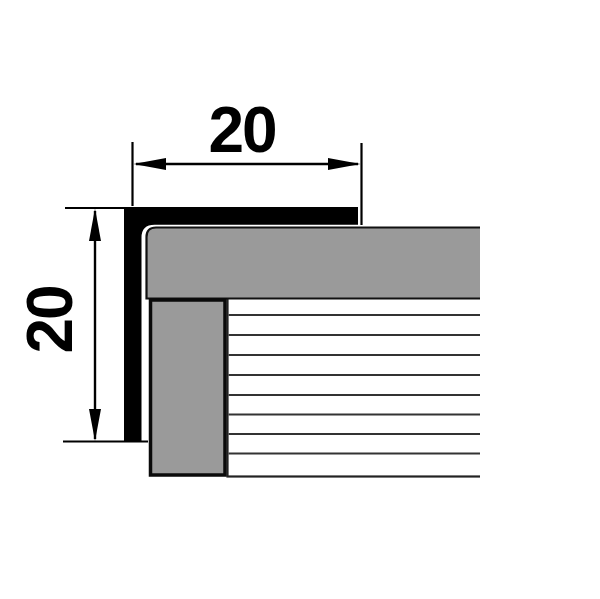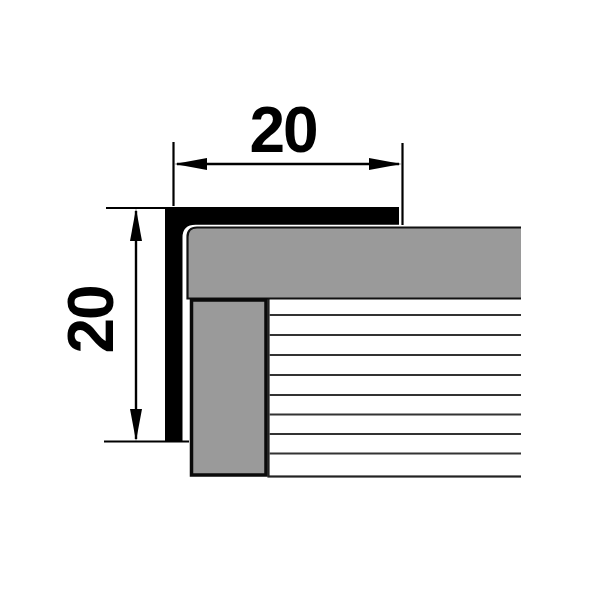--- a/index.html
+++ b/index.html
@@ -6,21 +6,20 @@
     margin: 0;
     padding: 0;
     background: #ffffff;
   }
   .stage {
     position: relative;
     width: 480px;
     height: 599px;
     overflow: hidden;
     font-family: "Liberation Sans", sans-serif;
-    padding-left: 41px;
   }
   svg { display: block; }
   .dim-label {
     font-family: "Liberation Sans", sans-serif;
     font-weight: 700;
     font-size: 64px;
     letter-spacing: -2px;
   }
 </style>
 </head>

